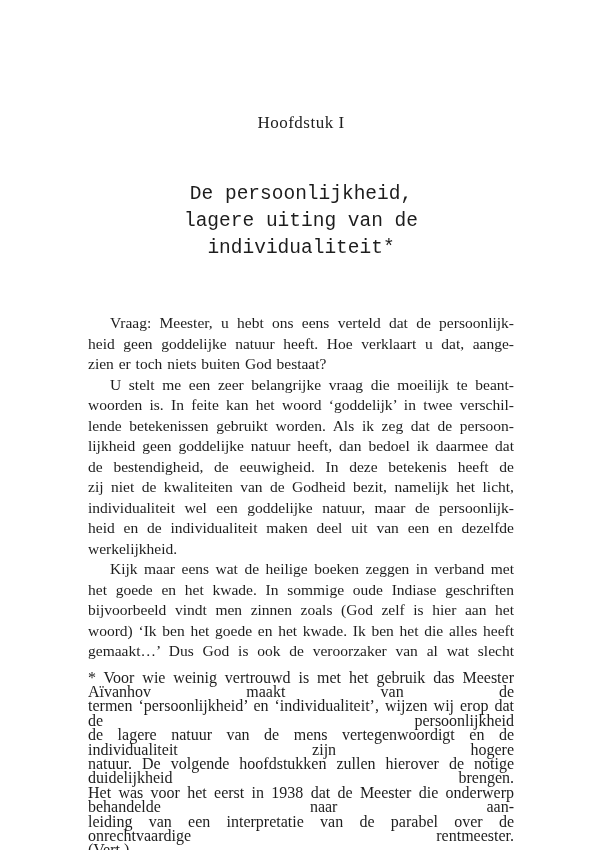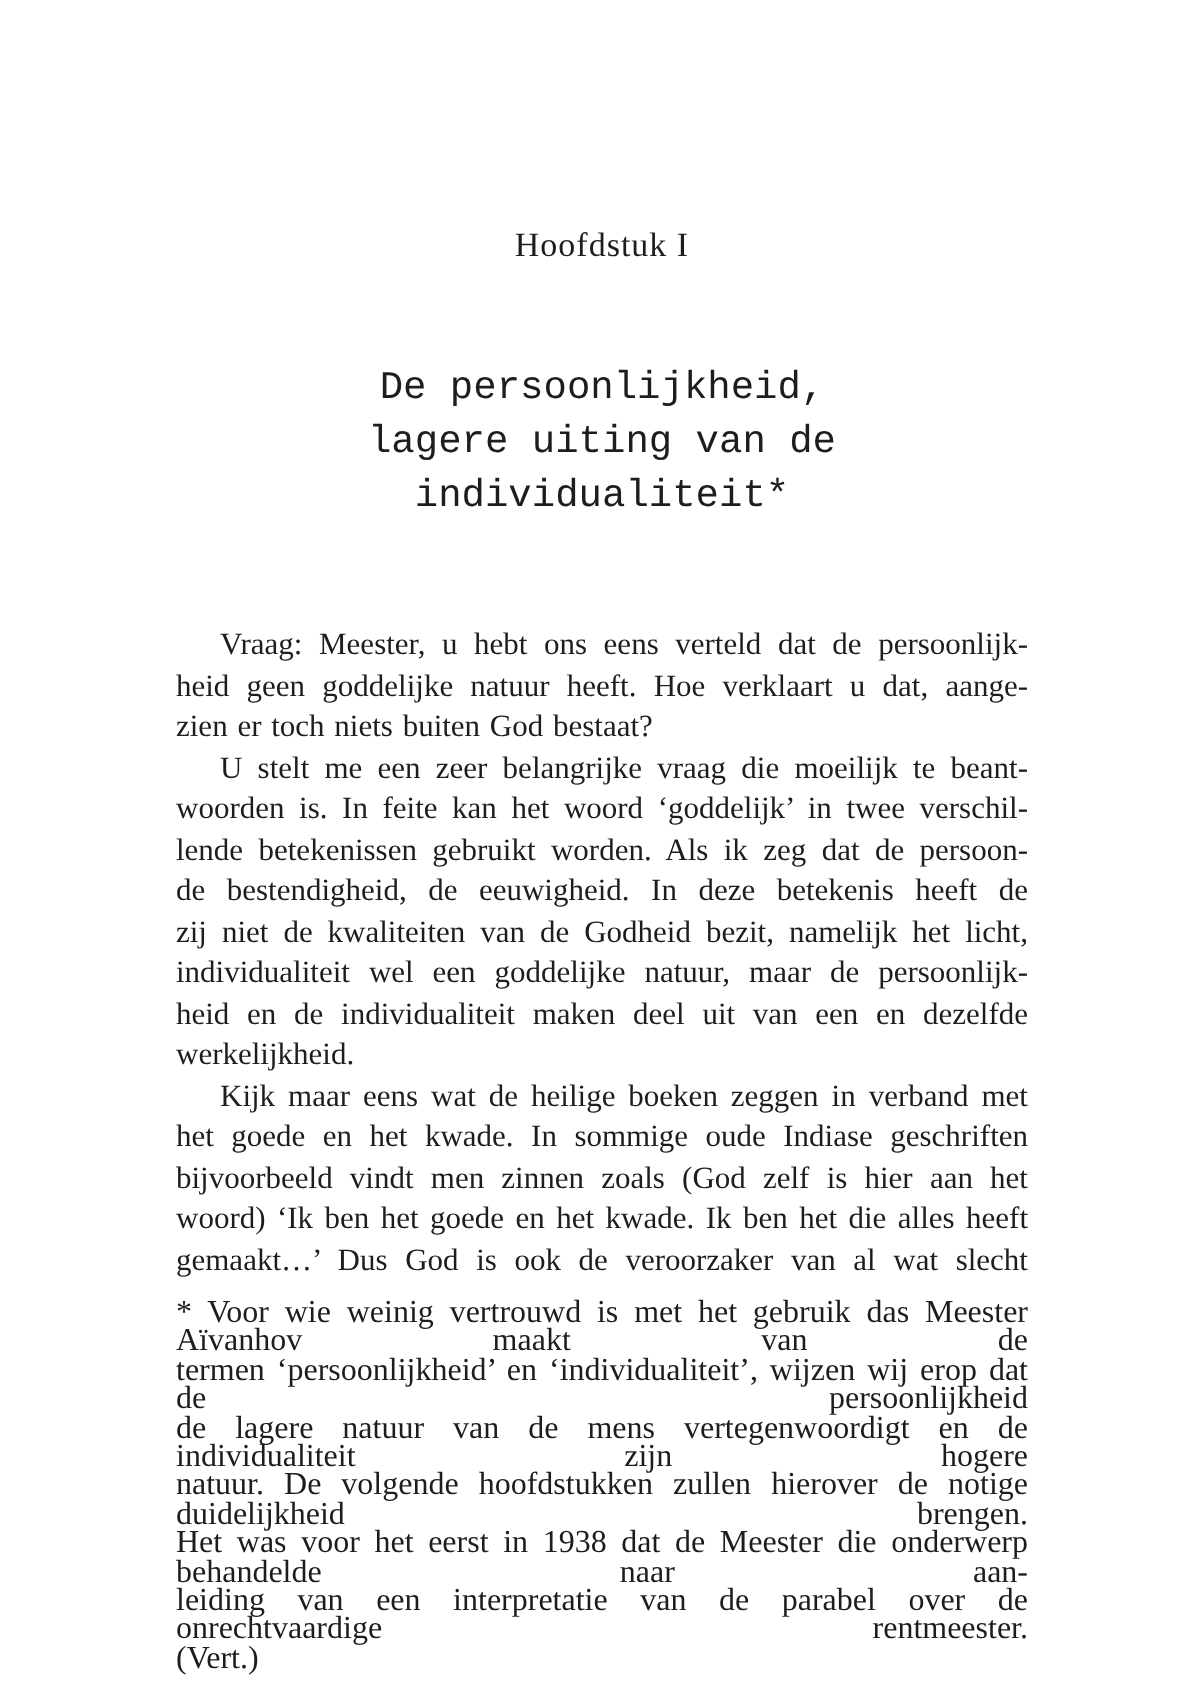--- a/index.html
+++ b/index.html
@@ -73,20 +73,21 @@
   <div class="body-text">
     <div class="paragraph">
         <div class="tline indent">Vraag: Meester, u hebt ons eens verteld dat de persoonlijk-</div>
         <div class="tline">heid geen goddelijke natuur heeft. Hoe verklaart u dat, aange-</div>
         <div class="tline flush-left">zien er toch niets buiten God bestaat?</div>
       </div>
     <div class="paragraph">
         <div class="tline indent">U stelt me een zeer belangrijke vraag die moeilijk te beant-</div>
         <div class="tline">woorden is. In feite kan het woord ‘goddelijk’ in twee verschil-</div>
         <div class="tline">lende betekenissen gebruikt worden. Als ik zeg dat de persoon-</div>
+        <div class="tline">lijkheid geen goddelijke natuur heeft, dan bedoel ik daarmee dat</div>
         <div class="tline">de bestendigheid, de eeuwigheid. In deze betekenis heeft de</div>
         <div class="tline">zij niet de kwaliteiten van de Godheid bezit, namelijk het licht,</div>
         <div class="tline">individualiteit wel een goddelijke natuur, maar de persoonlijk-</div>
         <div class="tline">heid en de individualiteit maken deel uit van een en dezelfde</div>
         <div class="tline flush-left">werkelijkheid.</div>
       </div>
     <div class="paragraph">
         <div class="tline indent">Kijk maar eens wat de heilige boeken zeggen in verband met</div>
         <div class="tline">het goede en het kwade. In sommige oude Indiase geschriften</div>
         <div class="tline">bijvoorbeeld vindt men zinnen zoals (God zelf is hier aan het</div>

